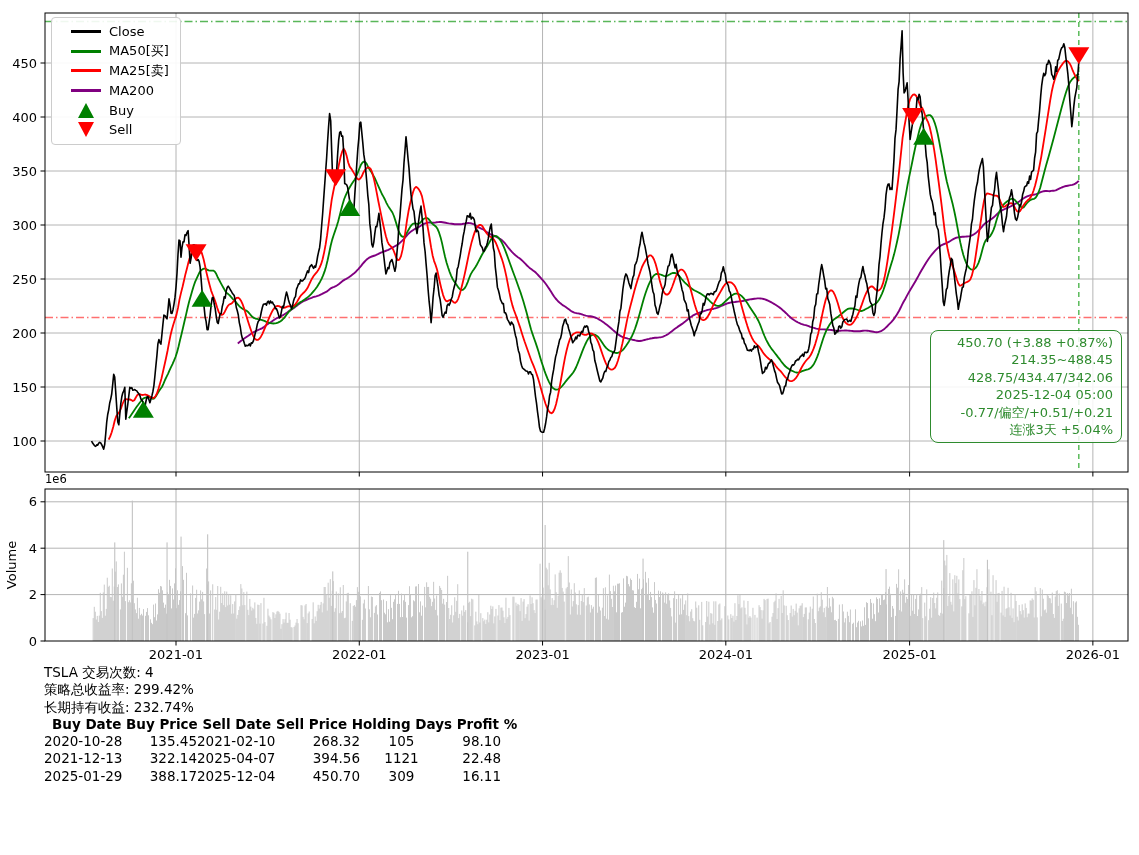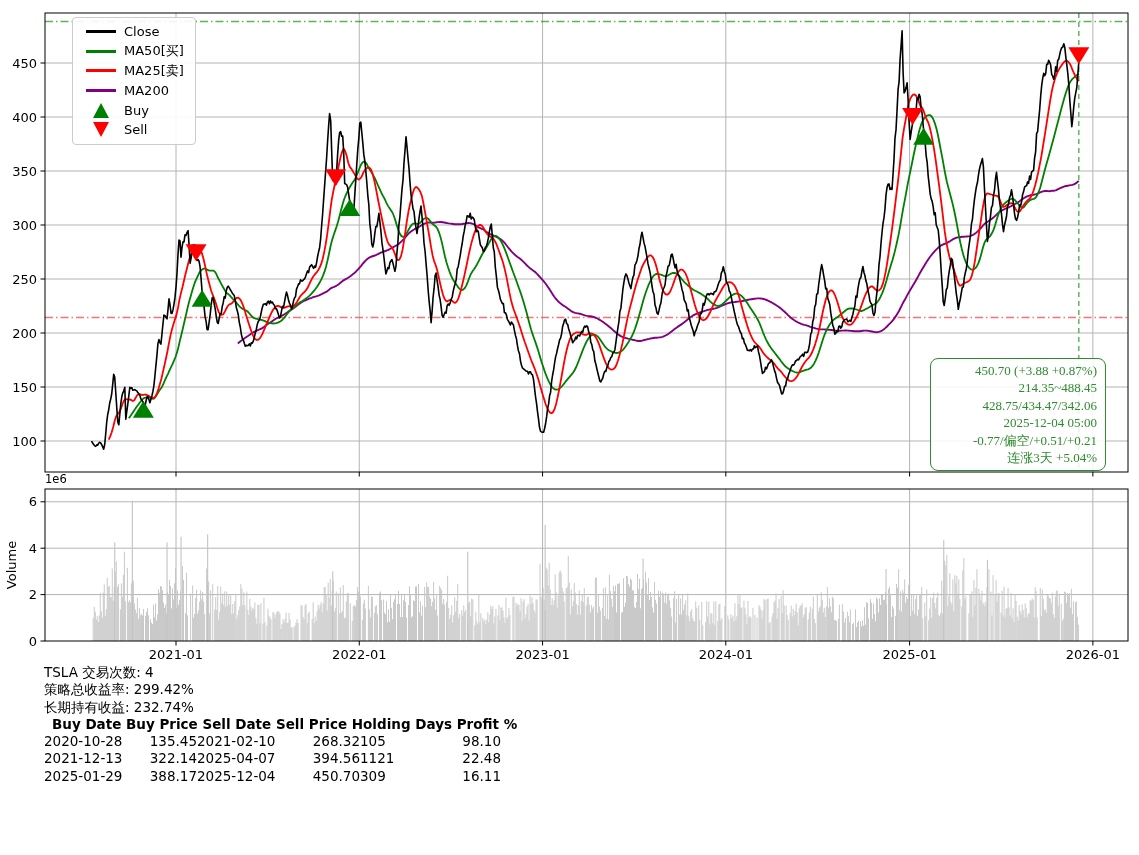--- a/index.html
+++ b/index.html
@@ -2,40 +2,40 @@
 <html><head>
 <meta charset="utf-8">
 <style>
   html,body{margin:0;padding:0;background:#ffffff;}
   body{width:1139px;height:855px;position:relative;overflow:hidden;
        font-family:"DejaVu Sans","Liberation Sans",sans-serif;color:#000;}
   #fig{position:absolute;left:0;top:0;}
   
   .legend{position:absolute;left:51px;top:17px;width:104px;
           background:rgba(255,255,255,0.9);border:1px solid #cccccc;border-radius:4px;
-          padding:4px 6px 4px 12px;z-index:5;margin-left:21px;}
+          padding:4px 6px 4px 18px;z-index:5;}
   .legend-item{display:flex;align-items:center;height:19.6px;}
   .legend-swatch{width:32px;display:flex;justify-content:center;align-items:center;margin-right:7px;flex:0 0 32px;}
   .legend-line{width:30px;height:3px;}
   .tri-up{width:0;height:0;border-left:8px solid transparent;border-right:8px solid transparent;border-bottom:15px solid #008000;}
   .tri-down{width:0;height:0;border-left:8px solid transparent;border-right:8px solid transparent;border-top:15px solid #ff0000;}
   .legend-label{font-size:13px;white-space:nowrap;}
   
-  .annot{position:absolute;left:930px;top:358px;width:166px;z-index:6;
+  .annot{position:absolute;left:930px;top:330px;width:166px;z-index:6;
          border:1.5px solid #2e8b2e;border-radius:8px;background:rgba(255,255,255,0.85);
-         color:#2e8b2e;font-size:13px;line-height:17.4px;text-align:right;padding:3px 8px 4px 0;white-space:nowrap;font-family:Liberation Serif, serif;}
+         color:#2e8b2e;font-size:13px;line-height:17.4px;text-align:right;padding:3px 8px 4px 16px;white-space:nowrap;}
   
   .summary{position:absolute;left:44px;top:664px;font-size:13.5px;line-height:17.3px;white-space:nowrap;}
   .trade-header{padding-left:8px;font-weight:bold;}
   .trow{display:flex;}
   .trow .c1{width:84px;text-align:left;}
   .trow .c2{width:69px;text-align:right;}
   .trow .c3{width:84px;text-align:left;}
   .trow .c4{width:79px;text-align:right;}
-  .trow .c5{width:83px;text-align:left;}
+  .trow .c5{width:83px;text-align:center;}
   .trow .c6{width:58px;text-align:right;}
 </style>
 </head>
 <body>
 
 <svg id="fig" width="1139" height="672">
     <g stroke="#b4b4b4" stroke-width="1">
       <line x1="176" y1="13" x2="176" y2="472"></line>
       <line x1="176" y1="489" x2="176" y2="641"></line>
       <line x1="359.27446954141" y1="13" x2="359.27446954141" y2="472"></line>

